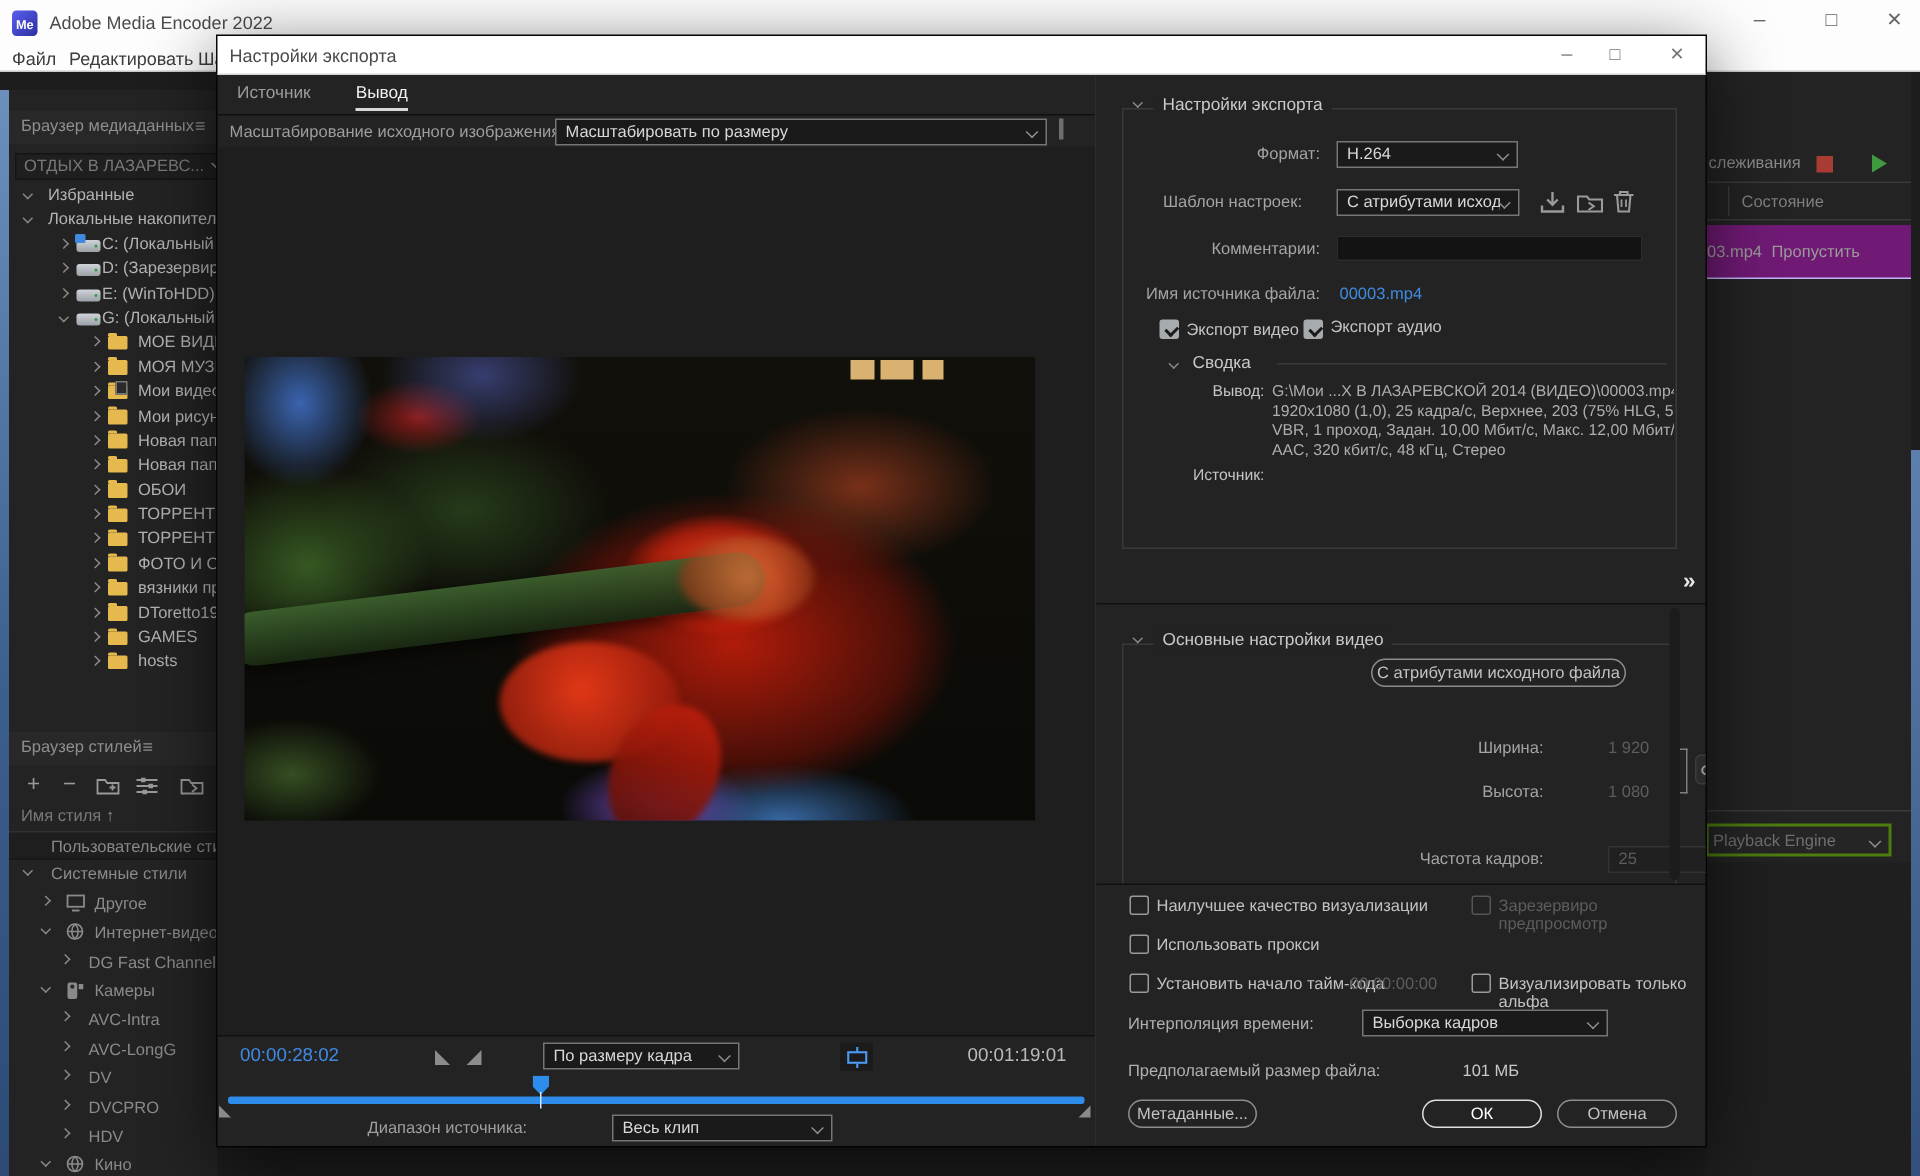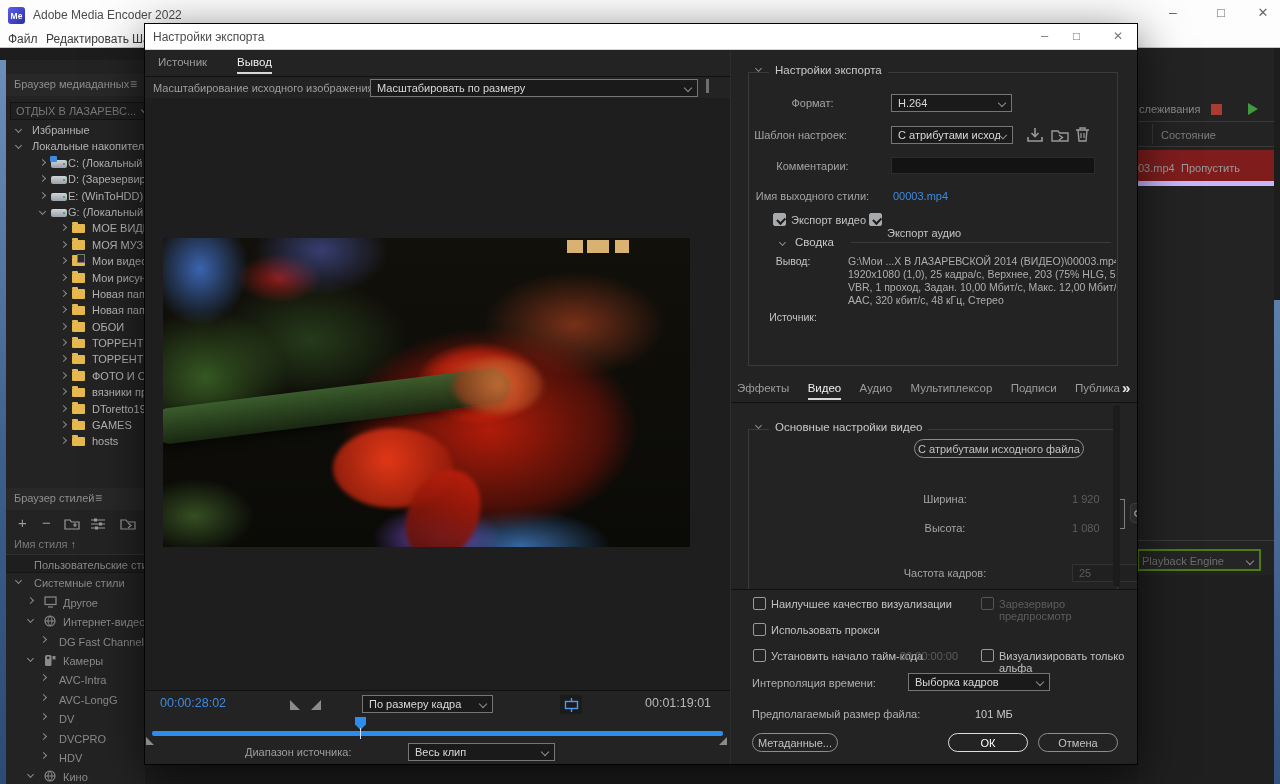--- a/index.html
+++ b/index.html
@@ -15,21 +15,21 @@
   .dd.bright{border-color:#767676;color:#d8d8d8}
   .dd.dis{border-color:#323232;color:#5c5c5c;background:#202020}
   .dd .chv{margin:0}
   .cb{position:absolute;width:13px;height:13px;border:1px solid #9a9a9a;border-radius:2px;background:transparent}
   .cb.on{background:#a8abad;border-color:#a8abad}
   .cb.on::after{content:"";position:absolute;left:2.5px;top:2.5px;width:6px;height:3.5px;border-left:2px solid #1b1b1b;border-bottom:2px solid #1b1b1b;transform:rotate(-45deg)}
   .cb.dis{border-color:#555}
   .pill{position:absolute;border:1.5px solid #8d8d8d;border-radius:11px;color:#c2c2c2;font-size:11px;display:flex;align-items:center;justify-content:center;background:transparent}
   .pill.hot{border-color:#dedede;color:#fff}
   .lbl{color:#9e9e9e;font-size:11px}
-  .lblr{position:absolute;text-align:center;color:#a4a4a4;font-size:11px}
+  .lblr{position:absolute;text-align:right;color:#a4a4a4;font-size:11px}
   .dim{color:#5d5d5d}
   .tab{position:relative;color:#9c9c9c;font-size:11.5px;cursor:default}
   .tab.active{color:#f0f0f0}
   .tab.active::after{content:"";position:absolute;left:0;right:0;bottom:-6px;height:2px;background:#d8d8d8}
   .hline{position:absolute;height:1px;background:#3a3a3a}
   .groupbox{position:absolute;border:1px solid #3a3a3a}
   .sechdr{position:absolute;background:#232323;padding:0 6px;color:#c9c9c9;font-size:11.5px}
   
   .trow{position:relative;height:16.4px;line-height:16.4px}
   .srow{position:relative;height:19.4px;line-height:19.4px}
@@ -283,21 +283,21 @@
 </div>
 
 <div class="abs" style="left:1137px;top:48px;width:137px;height:736px;background:#232323;overflow:hidden">
   <span class="abs" style="left:2px;top:55px;color:#8a8a8a">слеживания</span>
   <div class="abs" style="left:74px;top:56px;width:11px;height:11px;background:#a83c32"></div>
   <div class="abs" style="left:111px;top:55px;width:0;height:0;border-left:10px solid #3f9a3f;border-top:6px solid transparent;border-bottom:6px solid transparent"></div>
   <div class="hline" style="left:0;top:73px;width:137px"></div>
   <div class="abs" style="left:15px;top:76px;width:1px;height:20px;background:#3a3a3a"></div>
   <span class="abs" style="left:24px;top:81px;color:#7f7f7f">Состояние</span>
   <div class="hline" style="left:0;top:98px;width:137px"></div>
-  <div class="abs" style="left:0;top:102px;width:137px;height:36px;background:#7f1d1d;border-bottom:5px solid #c4b5fd">
+  <div class="abs" style="left:0;top:102px;width:137px;height:36px;background:#701a75;border-bottom:1px solid #c4b5fd">
     <span class="abs" style="left:1px;top:12px;color:#9a9a9a">03.mp4</span>
     <span class="abs" style="left:44px;top:12px;color:#9a9a9a">Пропустить</span>
   </div>
   <div class="hline" style="left:0;top:492px;width:137px"></div>
   <div class="abs" style="left:0;top:501px;width:124px;height:22px;background:#252525;border:2px solid #4d7c0f;overflow:hidden">
     <span class="abs" style="left:3px;top:4px;color:#6f6f6f;white-space:nowrap">Playback Engine</span>
     <span class="chv" style="position:absolute;right:6px;top:7px"></span>
   </div>
   <div class="abs" style="left:0;top:527px;width:137px;height:260px;background:#1f1f1f"></div>
 </div>
@@ -395,49 +395,41 @@
       <path d="M8 7l3.5 2.5L8 12" fill="none" stroke="#9a9a9a" stroke-width="1.4"></path>
     </svg>
   <svg class="abs" style="left:930px;top:102px" width="15" height="16">
       <path d="M1 4h13M5 4V2h5v2M3 4l1 11h7l1-11" fill="none" stroke="#9a9a9a" stroke-width="1.4"></path>
       <path d="M6 7v5M9 7v5" stroke="#9a9a9a" stroke-width="1.2"></path>
     </svg>
 
   <span class="lblr" style="left:600px;top:136px;width:135px">Комментарии:</span>
   <input class="abs" style="left: 746px; top: 133px; width: 204px; height: 17px; background: rgb(19, 19, 19); border: 1px solid rgb(44, 44, 44); color: rgb(207, 207, 207); font-size: 11px; padding: 0px 4px;" value="">
 
-  <span class="lblr" style="left:600px;top:166px;width:135px">Имя выходного стили:</span>
+  <span class="lblr" style="left:600px;top:166px;width:135px">Имя источника файла:</span>
   <span class="abs" style="left:748px;top:166px;color:#3f8ae0">00003.mp4</span>
 
   <span class="cb on abs" style="left:628px;top:189px"></span>
   <span class="abs" style="left:646px;top:190px;color:#c4c4c4">Экспорт видео</span>
   <span class="cb on abs" style="left:724px;top:189px"></span>
-  <span class="abs" style="left:742px;top:203px;color:#c4c4c4">Экспорт аудио</span>
+  <span class="abs" style="left:742px;top:188px;color:#c4c4c4">Экспорт аудио</span>
 
   <span class="abs exp exp-d" style="left:635px;top:216px"></span>
   <span class="abs" style="left:650px;top:212px;color:#c9c9c9;font-size:11.5px">Сводка</span>
   <div class="hline" style="left:706px;top:218px;width:260px"></div>
 
   <span class="lblr" style="left:598px;top:231px;width:100px;color:#c4c4c4;font-size:10.5px">Вывод:</span>
   <div class="abs" style="left:703px;top:231px;width:268px;font-size:10.5px;line-height:13px;color:#aeaeae;white-space:nowrap;overflow:hidden">
     <div>G:\Мои ...Х В ЛАЗАРЕВСКОЙ 2014 (ВИДЕО)\00003.mp4</div>
     <div>1920x1080 (1,0), 25 кадра/с, Верхнее, 203 (75% HLG, 5...</div>
     <div>VBR, 1 проход, Задан. 10,00 Мбит/с, Макс. 12,00 Мбит/с</div>
     <div>AAC, 320 кбит/с, 48 кГц, Стерео</div>
   </div>
   <span class="lblr" style="left:598px;top:287px;width:100px;color:#c4c4c4;font-size:10.5px">Источник:</span>
 
-  <div class="abs" style="left:592px;top:358px;width:383px;display:flex;justify-content:space-between">
-      <span class="tab">Эффекты</span>
-      <span class="tab active">Видео</span>
-      <span class="tab">Аудио</span>
-      <span class="tab">Мультиплексор</span>
-      <span class="tab">Подписи</span>
-      <span class="tab">Публика</span>
-    </div>
   <span class="abs" style="left:977px;top:355px;color:#e8e8e8;font-size:15px;font-weight:bold">»</span>
   <div class="hline" style="left:586px;top:378px;width:406px;background:#101010"></div>
 
   <div class="abs" style="left:586px;top:379px;width:406px;height:186px;overflow:hidden">
     <div class="groupbox" style="left:17px;top:26px;width:370px;height:200px"></div>
     <span class="abs exp exp-d" style="left:25px;top:20px"></span>
     <span class="sechdr" style="left:38px;top:18px">Основные настройки видео</span>
     <div class="pill" style="left:183px;top:36px;width:170px;height:19px">С атрибутами исходного файла</div>
 
     <span class="lblr" style="left:130px;top:90px;width:168px">Ширина:</span>
@@ -471,21 +463,21 @@
   <span class="cb abs" style="left:608px;top:599px"></span>
   <span class="abs" style="left:626px;top:600px;color:#c2c2c2">Использовать прокси</span>
 
   <span class="cb abs" style="left:608px;top:625px"></span>
   <span class="abs" style="left:626px;top:626px;color:#c2c2c2">Установить начало тайм-кода</span>
   <span class="abs dim" style="left:755px;top:626px">00:00:00:00</span>
   <span class="cb abs" style="left:836px;top:625px"></span>
   <span class="abs" style="left:854px;top:626px;color:#c2c2c2">Визуализировать только альфа</span>
 
   <span class="abs" style="left:607px;top:653px;color:#b0b0b0">Интерполяция времени:</span>
-  <div class="dd bright" style="left:763px;top:649px;width:142px">
+  <div class="dd bright" style="left:763px;top:649px;width:164px">
     <span>Выборка кадров</span>
       <span class="chv"></span>
   </div>
 
   <span class="abs" style="left:607px;top:684px;color:#b0b0b0">Предполагаемый размер файла:</span>
   <span class="abs" style="left:830px;top:684px;color:#c8c8c8">101 МБ</span>
 
   <div class="pill" style="left:607px;top:709px;width:86px;height:19px">Метаданные...</div>
   <div class="pill hot" style="left:803px;top:709px;width:80px;height:19px">ОК</div>
   <div class="pill" style="left:893px;top:709px;width:80px;height:19px">Отмена</div>

